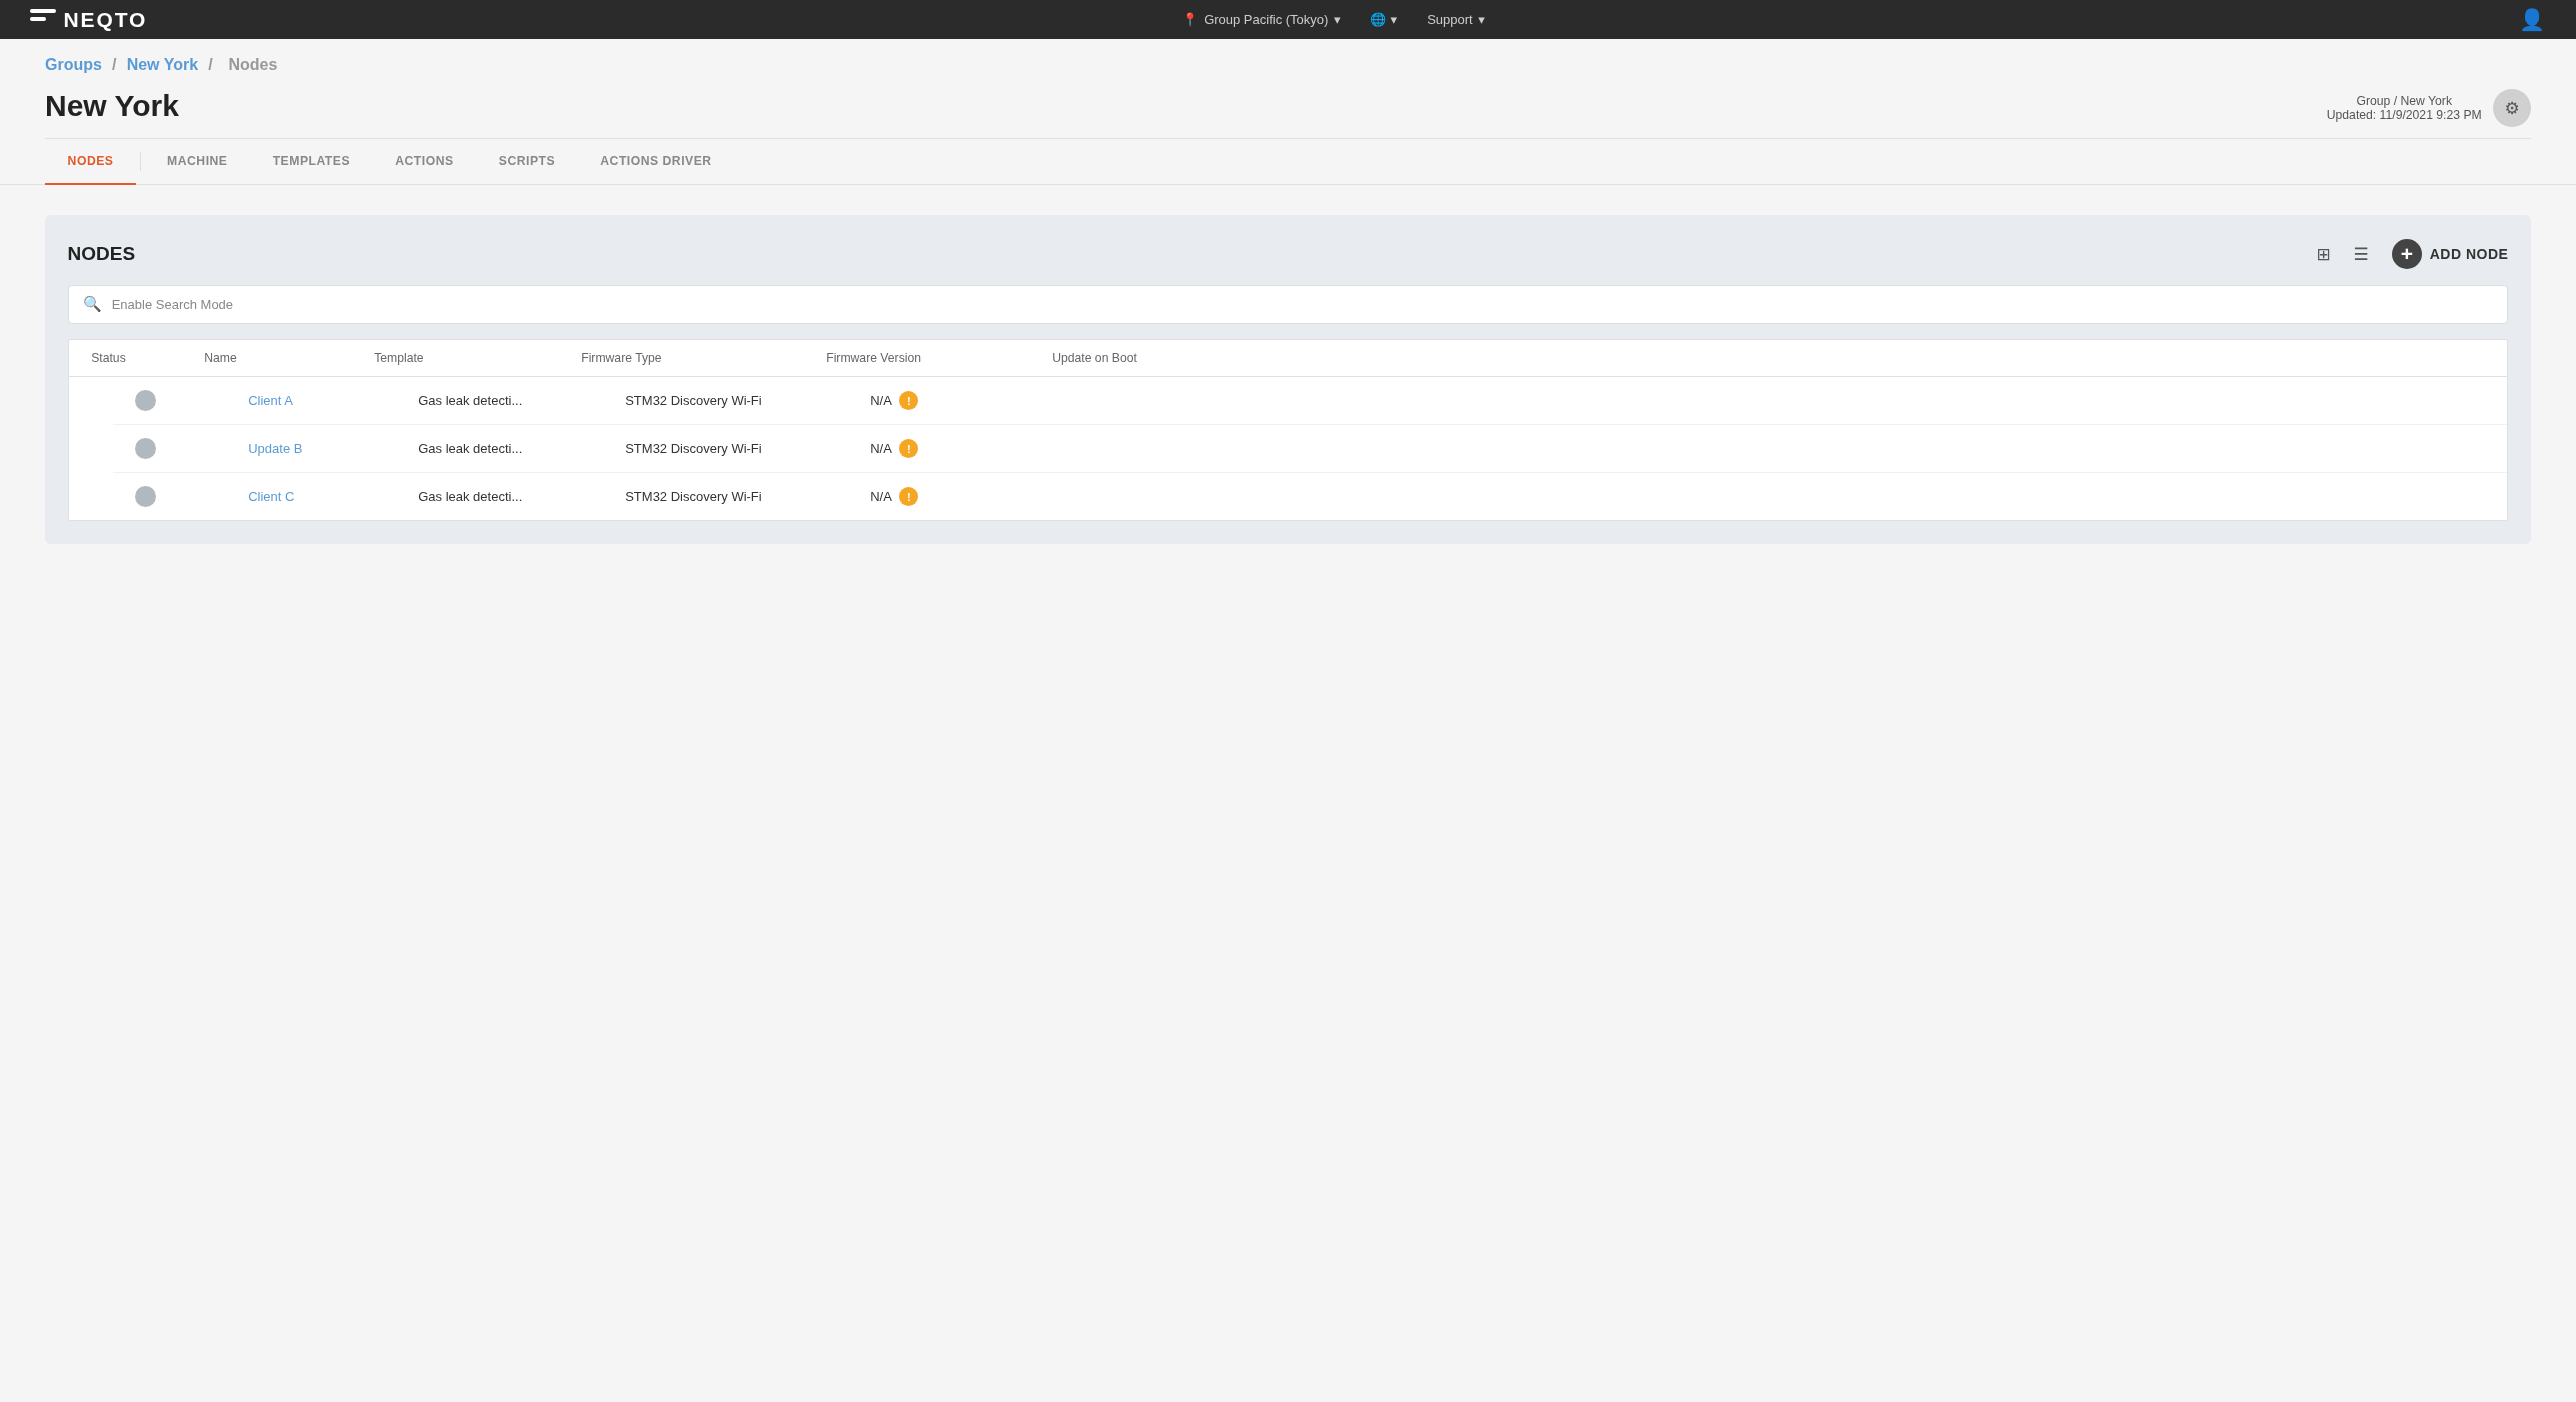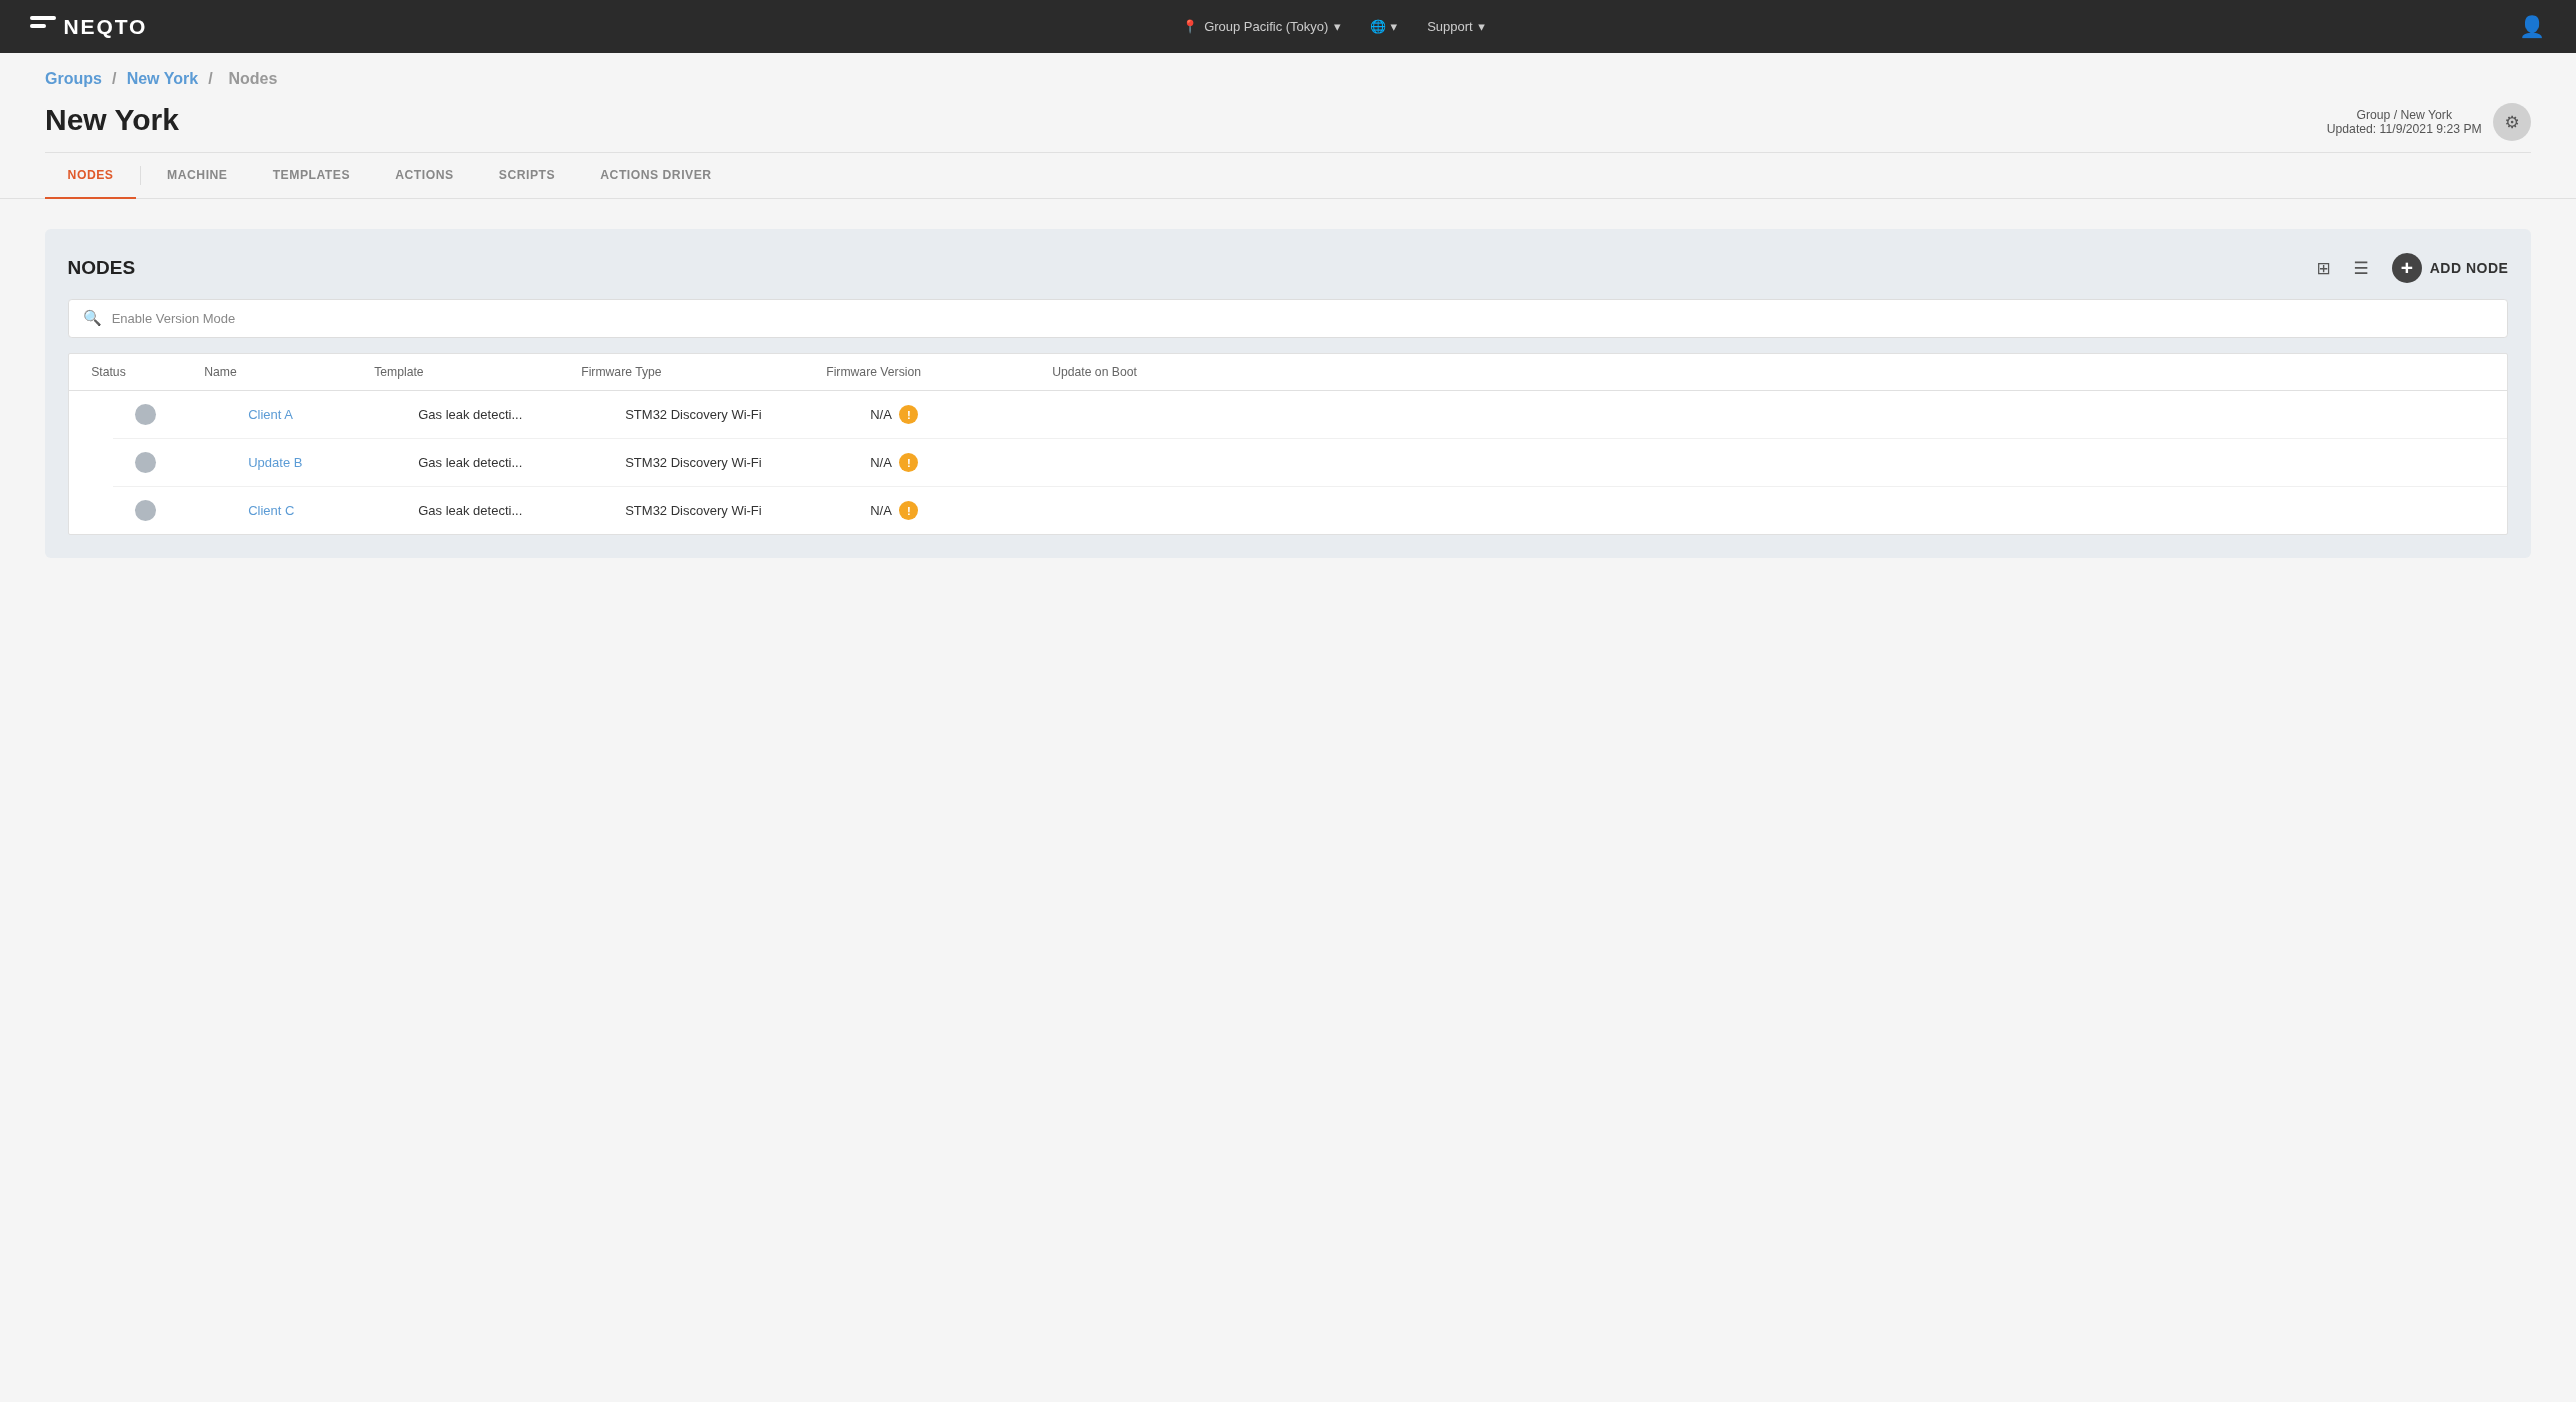--- a/index.html
+++ b/index.html
@@ -1,21 +1,21 @@
 <!DOCTYPE html>
 <html style="font-size:15px"><head>
   <meta charset="utf-8">
   <style>
     * { box-sizing: border-box; margin: 0; padding: 0; }
     body { font-family: 'Segoe UI', Arial, sans-serif; background: #f5f5f5; color: #333; }
 
     
     .header {
       background: #2b2b2b;
-      height: 53px;
+      height: 39px;
       display: flex;
       align-items: center;
       padding: 0 30px;
       justify-content: space-between;
     }
     .header-left { display: flex; align-items: center; gap: 11.3px; }
     .logo { display: flex; align-items: center; gap: 7.5px; color: #fff; font-size: 21px; font-weight: 700; letter-spacing: 1.9px; }
     .logo-icon { width: 26px; height: 21px; display: flex; flex-direction: column; gap: 4.7px; }
     .logo-icon span { display: block; background: #fff; height: 3.8px; border-radius: 1.9px; }
     .logo-icon span:first-child { width: 100%; }
@@ -268,21 +268,21 @@
           <div class="plus-icon">
             <span>+</span>
           </div>
           <span>ADD NODE</span>
         </div>
       </div>
     </div>
 
     <div class="search-bar">
       <span class="search-icon">🔍</span>
-      <span>Enable Version Mode</span>
+      <span>Enable Search Mode</span>
     </div>
 
     <div class="nodes-table">
       <div class="table-header">
         <span>Status</span>
         <span>Name</span>
         <span>Template</span>
         <span>Firmware Type</span>
         <span>Firmware Version</span>
         <span>Update on Boot</span>

